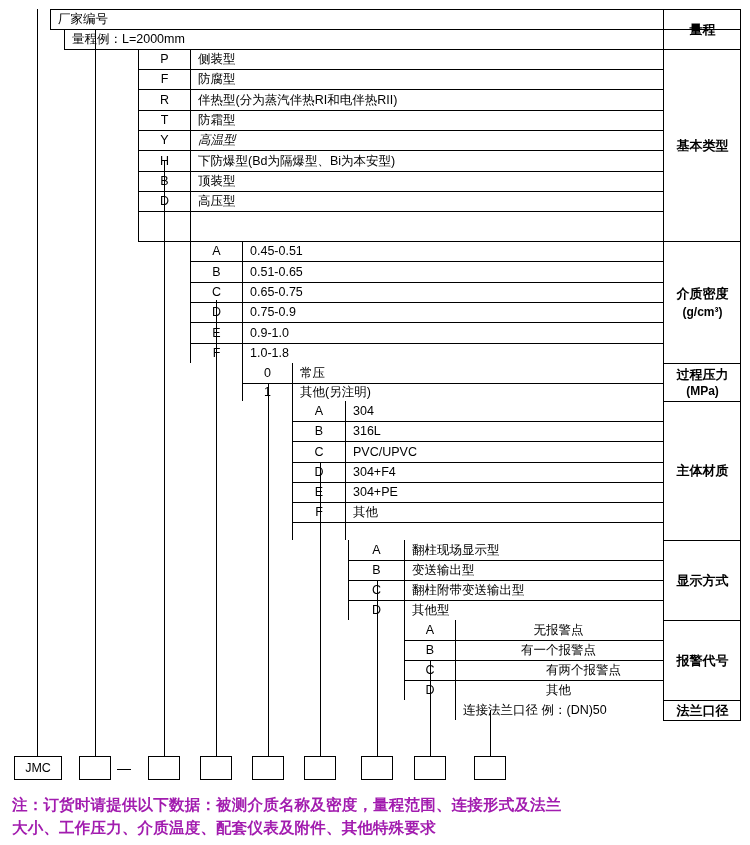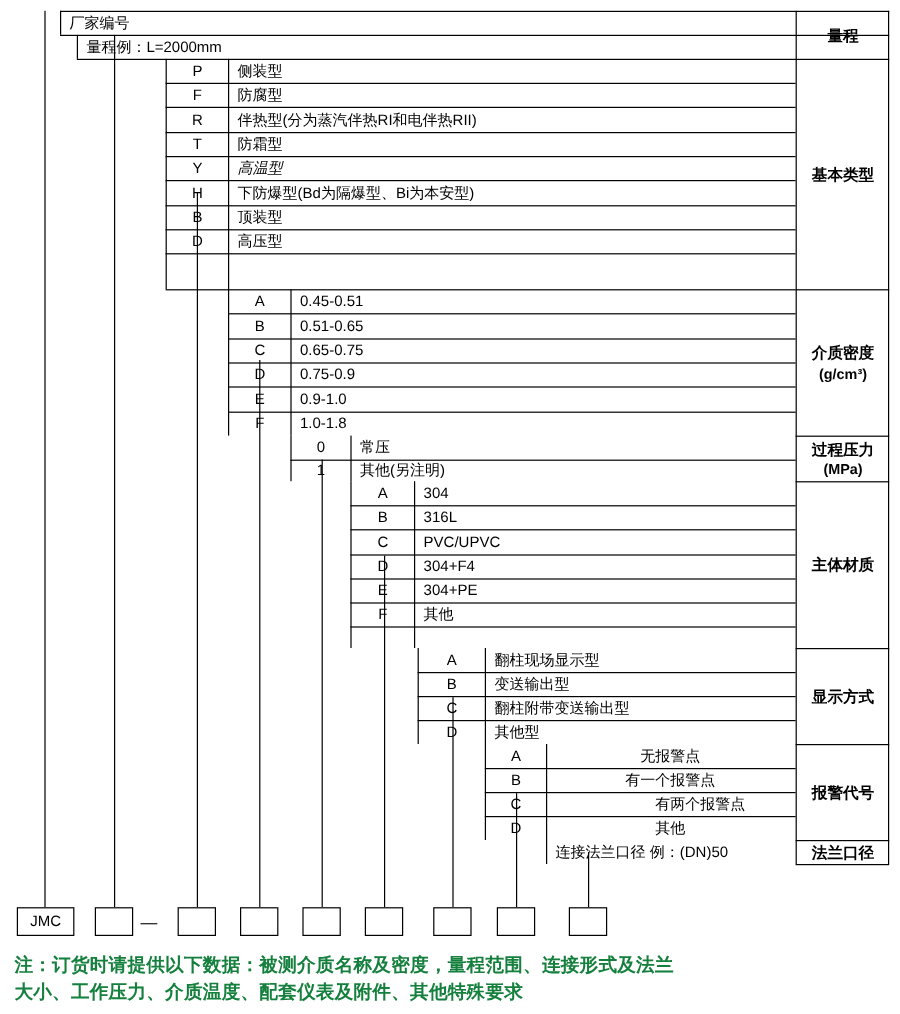--- a/index.html
+++ b/index.html
@@ -67,21 +67,21 @@
     font-size: 12.5px;
     background: #fff;
   }
   .dash {
     position: absolute;
     font-size: 14px;
     line-height: 1;
   }
   .note {
     position: absolute;
-    color: #15803d;
+    color: #a21caf;
     font-weight: bold;
     font-size: 15.5px;
     line-height: 23px;
     letter-spacing: 0.2px;
   }
 </style>
 </head>
 <body>
 
 <div id="sheet">

